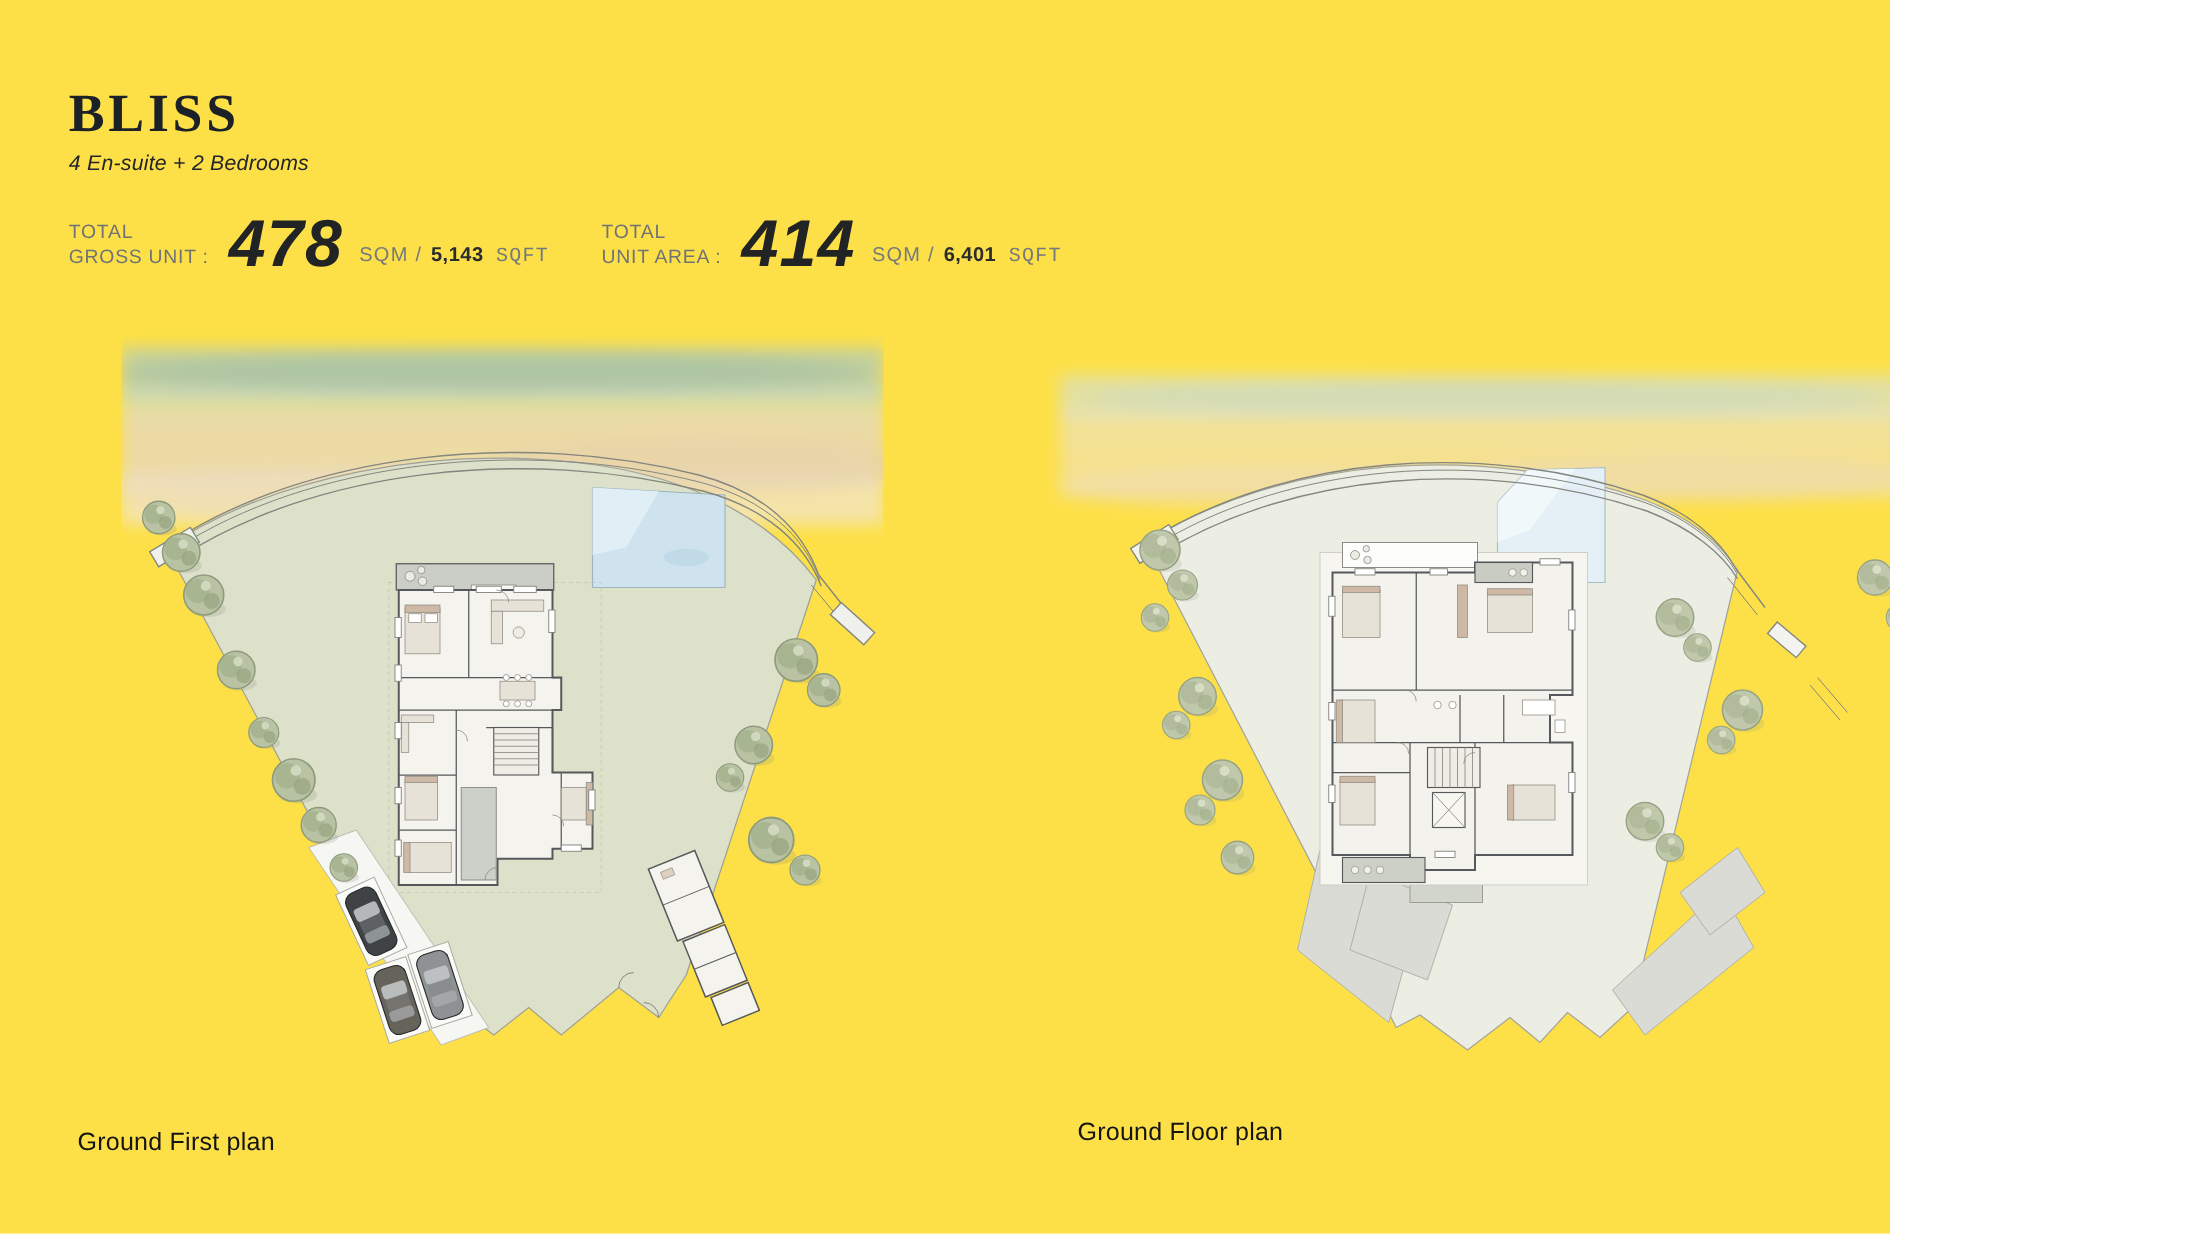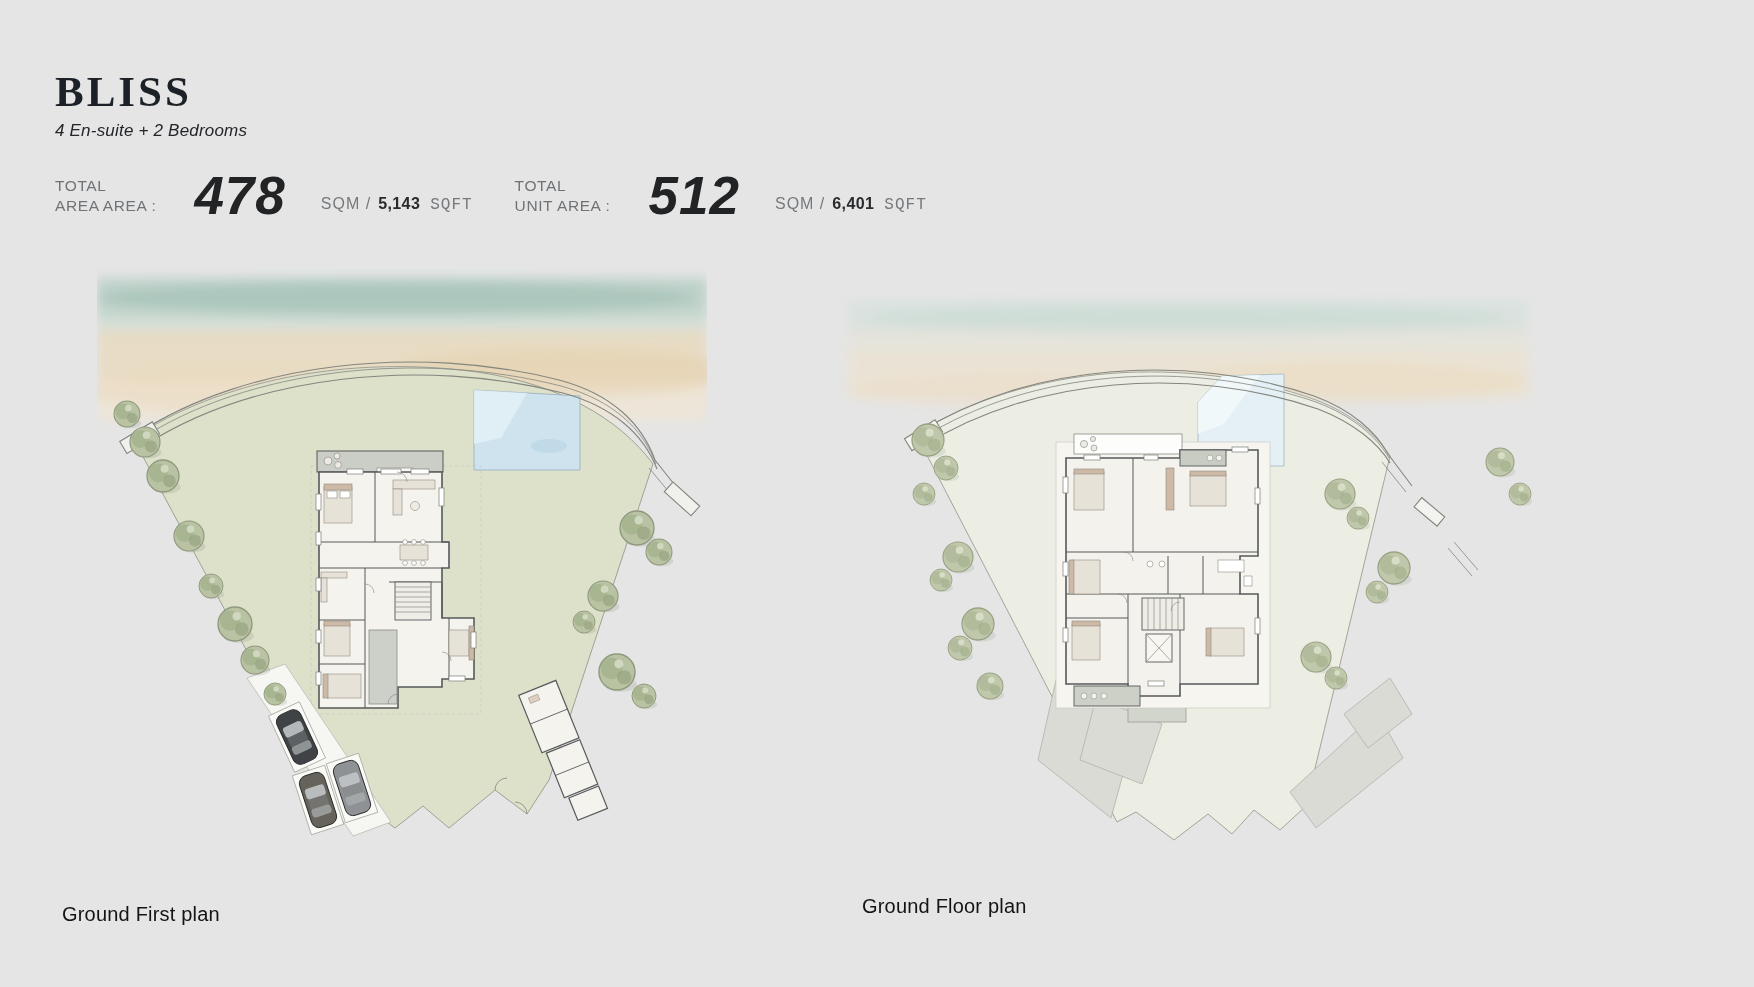--- a/index.html
+++ b/index.html
@@ -1,25 +1,25 @@
 <!DOCTYPE html>
 <html><head>
 <meta charset="utf-8">
 <style>
   html,body{margin:0;padding:0;background:#ffffff;}
-  .page{position:relative;width:1754px;height:987px;background:#e5e5e5;overflow:hidden;
+  .page{position:relative;width:1512px;height:987px;background:#fde047;overflow:hidden;
         font-family:"Liberation Sans",sans-serif;color:#1b1b1b;}
   
   .brand{position:absolute;left:55px;top:70px;}
   .brand-title{margin:0;font-family:"Liberation Serif",serif;font-size:43px;font-weight:700;
                letter-spacing:3px;color:#1b2127;line-height:1;}
   .brand-sub{margin-top:8px;font-size:17px;font-style:italic;font-weight:400;color:#23252a;letter-spacing:.2px;}
   
   .stats{position:absolute;left:55px;top:175px;display:flex;align-items:flex-end;}
-  .stat{display:flex;align-items:flex-end;margin-right:42px;gap:22px;}
+  .stat{display:flex;align-items:flex-end;margin-right:42px;}
   .stat-label{font-size:15.5px;color:#6f7376;letter-spacing:.6px;line-height:1.35;margin-right:16px;}
   .stat-value{font-size:53px;font-style:italic;font-weight:600;color:#212325;line-height:.8;
               margin-right:13px;letter-spacing:1px;text-align:right;}
   .stat-unit{font-size:16px;color:#75797c;letter-spacing:1px;margin-bottom:3px;white-space:nowrap;}
   .stat-unit .uv{color:#292b2d;font-weight:700;letter-spacing:.4px;margin:0 3px 0 7px;}
   .stat-unit .us{margin-left:7px;font-family:Liberation Mono, monospace;}
   
   .fig{position:absolute;}
   .caption{position:absolute;font-size:20px;color:#141414;letter-spacing:.2px;}
   #cap-ground{left:62px;top:903px;}
@@ -32,33 +32,33 @@
 
   <div class="brand">
     <h1 class="brand-title">BLISS</h1>
     <div class="brand-sub">4 En-suite + 2 Bedrooms</div>
   </div>
 
   <div class="stats">
     <div class="stat">
       <div class="stat-label">
         <span>TOTAL</span><br>
-        <span>AREA AREA :</span>
+        <span>GROSS UNIT :</span>
       </div>
       <div class="stat-value">478</div>
       <div class="stat-unit">
         <span>SQM /</span><span class="uv">5,143</span><span class="us">SQFT</span>
       </div>
     </div>
     <div class="stat">
       <div class="stat-label">
         <span>TOTAL</span><br>
         <span>UNIT AREA :</span>
       </div>
-      <div class="stat-value">512</div>
+      <div class="stat-value">414</div>
       <div class="stat-unit">
         <span>SQM /</span><span class="uv">6,401</span><span class="us">SQFT</span>
       </div>
     </div>
   </div>
 
   <svg class="fig" style="left:97px;top:232px" width="610" height="612" viewBox="0 0 610 612">
     <defs>
       <filter id="gBlur" x="-20%" y="-20%" width="140%" height="140%">
           <feGaussianBlur stdDeviation="6"></feGaussianBlur>

